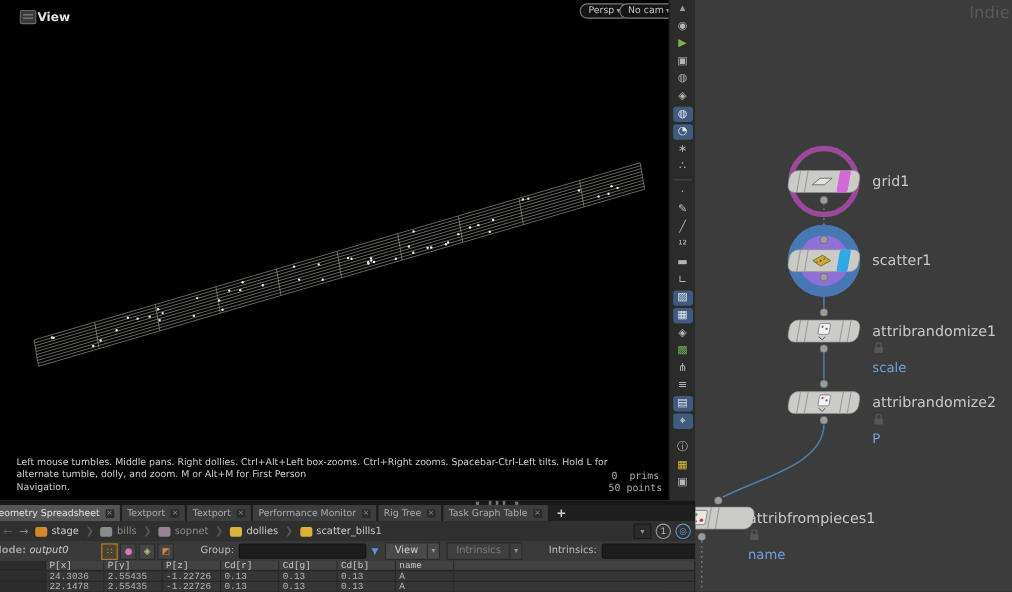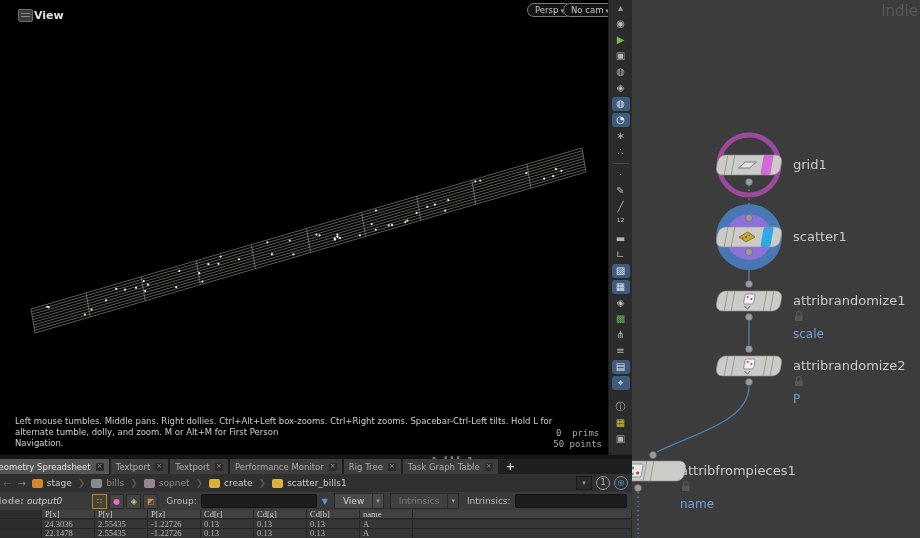--- a/index.html
+++ b/index.html
@@ -59,34 +59,34 @@
   .circle-ico{width:12px;height:12px;border:1px solid #9a9a9a;border-radius:50%;color:#b8b8b8;font-size:8px;
      text-align:center;line-height:12px;margin-left:4px;}
   .circle-ico.blue{border-color:#5f93c9;color:#6fa3d8;}
   #toolrow{position:absolute;left:0;top:37px;width:632px;height:18px;background:#3a3a3a;display:flex;align-items:center;font-size:9px;overflow:hidden;}
   #node-label{color:#9a9a9a;font-weight:bold;margin-left:-6px;}
   #node-value{color:#cfcfcf;margin-left:3px;font-style:italic;}
   .filter-btn{width:13px;height:13px;line-height:13px;text-align:center;font-size:8px;background:#444;
      border:1px solid #2a2a2a;margin-left:2px;cursor:default;}
   .filter-btn.active{background:#4a4332;border-color:#b8812e;}
   #filters{display:flex;margin-left:28px;}
-  .lbl{color:#bdbdbd;margin-left:8px;}
+  .lbl{color:#bdbdbd;margin-left:24px;}
   .tinput{height:12px;background:#1d1d1d;border:1px solid #141414;border-radius:2px;margin-left:4px;color:#ddd;
      font-size:9px;padding:0 3px;}
   #group-input{width:108px;}
   #attr-input{width:104px;}
   .funnel{color:#5f93d6;font-size:8px;margin-left:5px;}
   .dropdown{display:flex;align-items:center;height:14px;background:#4a4a4a;border:1px solid #2a2a2a;margin-left:6px;}
   .dropdown .dtext{padding:0 8px;color:#d0d0d0;}
   .dropdown .dcaret{border-left:1px solid #2a2a2a;padding:0 3px;color:#9a9a9a;font-size:7px;height:100%;line-height:14px;}
   .dropdown.dim{background:#3f3f3f;align-items:center;}
   .dropdown.dim .dtext{color:#7c7c7c;}
   
   #table{position:absolute;left:0;top:55px;width:632px;height:28px;background:#313131;
-     font-family:Liberation Serif, serif;font-size:8.5px;}
+     font-family:Liberation Mono, monospace;font-size:8.5px;}
   .trow{display:flex;height:9.5px;line-height:9.5px;}
   .tcell{box-sizing:border-box;border-right:1px solid #262626;border-bottom:1px solid #262626;
      padding-left:3px;overflow:hidden;white-space:nowrap;}
   .thead .tcell{background:#414141;color:#cacaca;height:9px;line-height:9px;}
   .tbody .tcell{background:#363636;color:#b5b5b5;}
   .tcell.idx{width:42px;background:#2c2c2c;}
   .tcell.col{width:53px;}
   .tcell.fill{flex:1;}
 </style>
 </head>
@@ -376,21 +376,21 @@
             <span class="clabel">bills</span>
           </span>
           <span class="chev">❯</span>
           <span class="crumb dim">
             <span class="cicon" style="background: rgb(154, 130, 146);"></span>
             <span class="clabel">sopnet</span>
           </span>
           <span class="chev">❯</span>
           <span class="crumb">
             <span class="cicon" style="background: rgb(216, 178, 58);"></span>
-            <span class="clabel">create</span>
+            <span class="clabel">dollies</span>
           </span>
           <span class="chev">❯</span>
           <span class="crumb">
             <span class="cicon" style="background: rgb(216, 178, 58);"></span>
             <span class="clabel">scatter_bills1</span>
           </span>
         </span>
       <span id="crumb-right">
         <span class="mini-box">▾</span>
         <span class="circle-ico">1</span>

